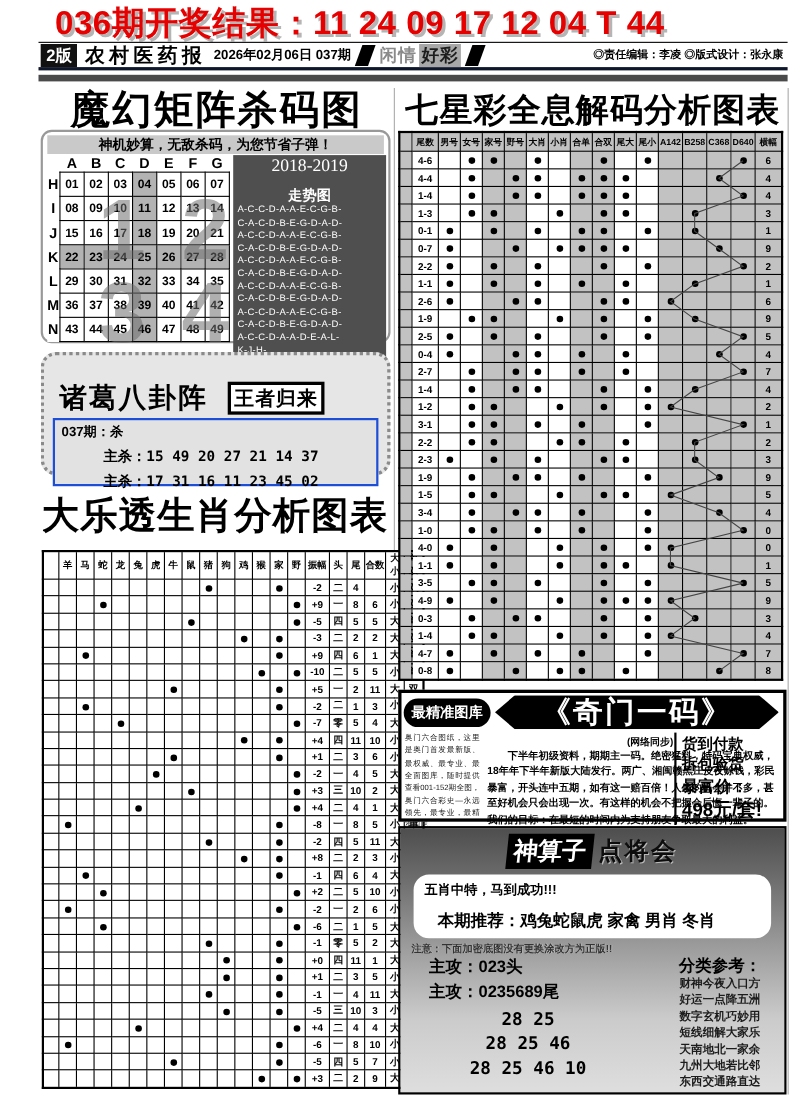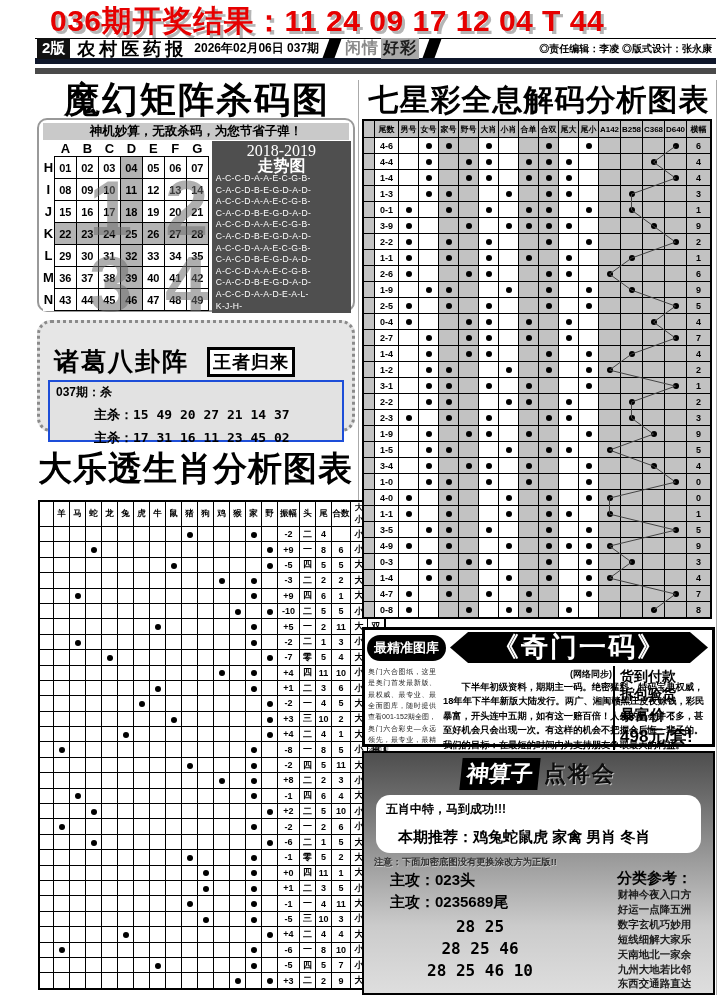--- a/index.html
+++ b/index.html
@@ -6,21 +6,21 @@
   body{width:722px;height:1008px;position:relative;background:#fff;color:#000;
        font-family:"Liberation Sans",sans-serif;overflow:hidden;}
   .abs{position:absolute;}
 
   
   .headline{left:50px;top:1px;font-size:30px;font-weight:900;color:#e60000;
     white-space:nowrap;text-shadow:3px 3px 0 #b5b5b5;letter-spacing:0.5px;}
 
   
   .masthead{left:35px;top:38px;width:681px;height:26px;border-top:1px solid #000;
-    border-bottom:6px solid #0f172a;display:flex;align-items:center;gap:7px;box-sizing:border-box;}
+    border-bottom:3px solid #0f172a;display:flex;align-items:center;gap:7px;box-sizing:border-box;}
   .pageno{background:#111;color:#fff;font-weight:900;font-size:15px;padding:1px 5px;margin-left:2px;}
   .paper{font-family:"Liberation Serif",serif;font-weight:900;font-size:18px;letter-spacing:4px;}
   .dateline{font-size:12px;font-weight:700;}
   .slash{width:12px;height:19px;background:#000;transform:skewX(-20deg);}
   .colpart1{font-size:16px;font-weight:900;color:#8a8a8a;letter-spacing:1px;}
   .colpart2{font-size:16px;font-weight:900;color:#1d1d1d;background:#a8a8a8;padding:0 2px;letter-spacing:1px;margin-left:-5px;}
   .credits{margin-left:auto;font-size:10px;font-weight:700;white-space:nowrap;padding-right:4px;}
   .rule{left:35px;top:68px;width:681px;height:6px;background:#4a4a4a;}
   .vdiv{left:358px;top:80px;width:1px;height:905px;background:#aaa;}
   .vedge{left:716px;top:80px;width:1px;height:915px;background:#aaa;}
@@ -40,21 +40,21 @@
   .mx .nob{border:none;background:#fff;}
   .mx .colh,.mx .rowh{font-size:13px;font-weight:900;}
   .mx td.mcell{width:21px;height:21px;font-size:11px;font-weight:700;background:#fff;}
   .mx td.shade{background:#b3b3b3;}
   .wm{position:absolute;font-size:78px;font-weight:900;color:rgba(110,110,110,0.55);
     z-index:5;pointer-events:none;line-height:1;}
   .wm1{left:48px;top:28px;} .wm2{left:124px;top:28px;}
   .wm3{left:48px;top:104px;} .wm4{left:124px;top:104px;}
   .trend-panel{flex:1;background:#4f4f4f;color:#fff;margin-left:3px;padding:1px 4px;overflow:hidden;}
   .trend-year{font-family:"Liberation Serif",serif;font-size:16px;text-align:center;line-height:17px;}
-  .trend-title{font-size:16px;font-weight:900;text-align:center;line-height:14px;}
+  .trend-title{font-size:13px;font-weight:900;text-align:center;line-height:14px;margin-top:12px;}
   .trend-line{font-size:8.6px;line-height:11.6px;letter-spacing:0.3px;white-space:nowrap;}
 
   
   .bagua{left:37px;top:320px;width:318px;height:112px;background:#e6e6e6;
     border:3px dotted #8a8a8a;border-radius:14px;box-sizing:border-box;padding:21px 8px;}
   .bagua-head{display:flex;align-items:center;gap:18px;margin:1px 6px 2px 6px;}
   .bagua-title{font-size:25px;font-weight:900;letter-spacing:2px;}
   .bagua-badge{font-size:18px;font-weight:900;border:3px solid #000;padding:0 3px;background:#fff;letter-spacing:1px;}
   .bagua-inner{border:2px solid #1d4ed8;padding:2px 6px;font-weight:700;height:62px;box-sizing:border-box;background:#e2e2e2;}
   .bagua-period{font-size:12px;}
@@ -1106,21 +1106,21 @@
             <td></td>
             <td><span class="dot"></span></td>
             <td class="shade"></td>
             <td class="shade"><span class="dot line-dot"></span></td>
             <td class="shade"></td>
             <td class="shade"></td>
             <td class="shade">1</td>
           </tr>
           <tr>
             <td class="shade"></td>
-            <td>3-9</td>
+            <td>0-7</td>
             <td><span class="dot"></span></td>
             <td></td>
             <td class="shade"></td>
             <td class="shade"><span class="dot"></span></td>
             <td></td>
             <td><span class="dot"></span></td>
             <td class="shade"><span class="dot"></span></td>
             <td class="shade"><span class="dot"></span></td>
             <td><span class="dot"></span></td>
             <td></td>

